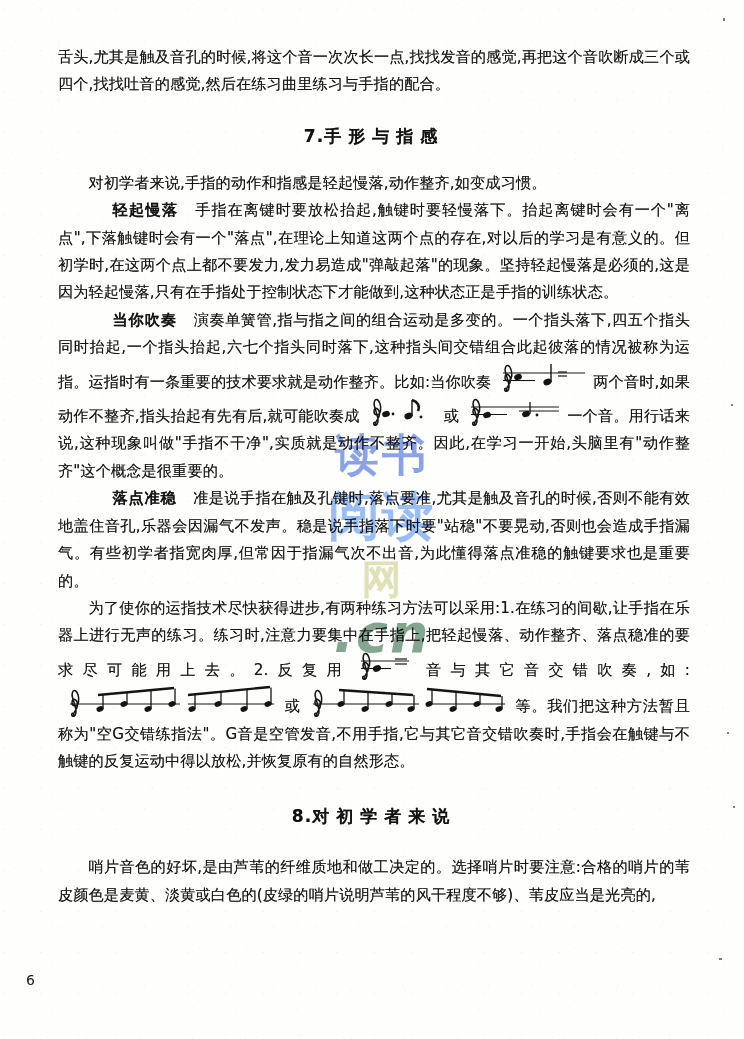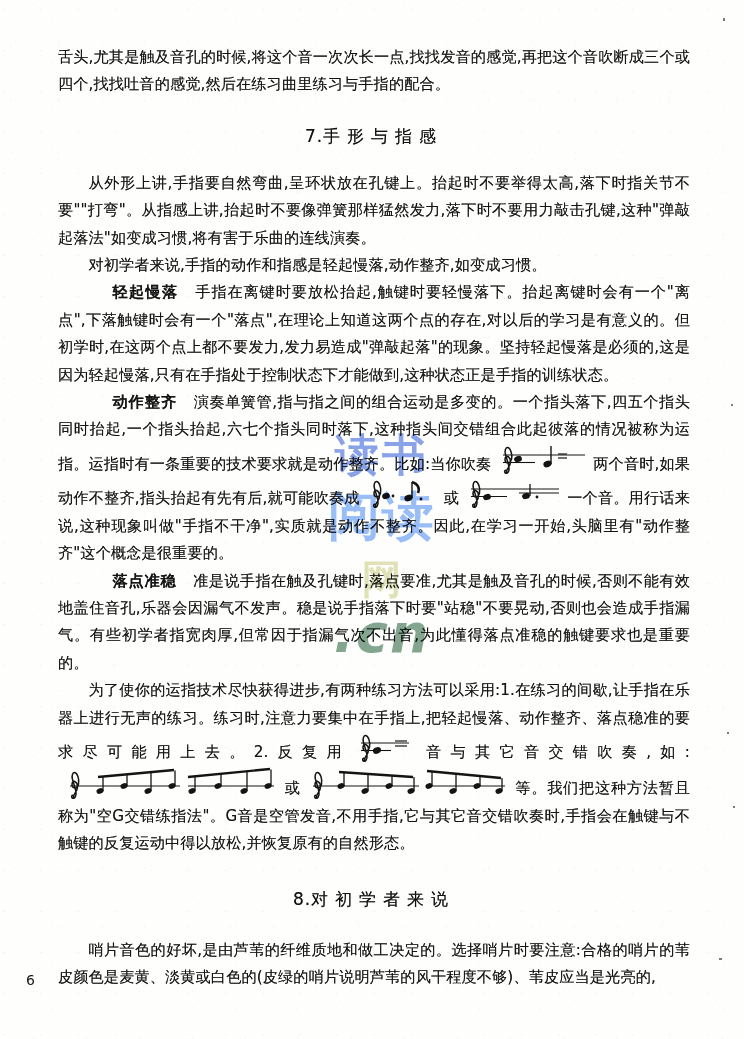--- a/index.html
+++ b/index.html
@@ -64,21 +64,21 @@
   .term {
     font-weight: bold;
     letter-spacing: 0.6px;
     margin-right: 1.1em;
     margin-left: 24px;
   }
 
   .heading {
     text-align: center;
     font-size: 17px;
-    font-weight: normal;
+    font-weight: bold;
     color: #111;
     letter-spacing: 7px;
     margin: 0;
     text-shadow: 0 0 .5px rgba(0,0,0,.55);
   }
   .heading .num { letter-spacing: 1px; }
 
   .sp-top   { height: 26px; }
   .sp-mid   { height: 22px; }
   .sp-sect  { height: 30px; }
@@ -180,27 +180,26 @@
   <div class="content">
 
     <p class="para cont">舌头,尤其是触及音孔的时候,将这个音一次次长一点,找找发音的感觉,再把这个音吹断成三个或四个,找找吐音的感觉,然后在练习曲里练习与手指的配合。</p>
 
     <div class="sp-top"></div>
 
     <h2 class="heading"><span class="num">7.</span><span>手形与指感</span></h2>
 
     <div class="sp-mid"></div>
 
-    <p class="para indent">从外形上讲,手指要自然弯曲,呈环状放在孔键上。抬起时不要举得太高,落下时指关节不要""打弯"。从指感上讲,抬起时不要像弹簧那样猛然发力,落下时不要用力敲击孔键,这种"弹敲起落法"如变成习惯,将有害于乐曲的连线演奏。</p>
 
     <p class="para indent">对初学者来说,手指的动作和指感是轻起慢落,动作整齐,如变成习惯。</p>
 
     <p class="para indent"><span class="term">轻起慢落</span><span>手指在离键时要放松抬起,触键时要轻慢落下。抬起离键时会有一个"离点",下落触键时会有一个"落点",在理论上知道这两个点的存在,对以后的学习是有意义的。但初学时,在这两个点上都不要发力,发力易造成"弹敲起落"的现象。坚持轻起慢落是必须的,这是因为轻起慢落,只有在手指处于控制状态下才能做到,这种状态正是手指的训练状态。</span></p>
 
-    <p class="para indent"><span class="term">动作整齐</span><span>演奏单簧管,指与指之间的组合运动是多变的。一个指头落下,四五个指头同时抬起,一个指头抬起,六七个指头同时落下,这种指头间交错组合此起彼落的情况被称为运指。运指时有一条重要的技术要求就是动作整齐。比如:当你吹奏</span><span class="music">
+    <p class="para indent"><span class="term">当你吹奏</span><span>演奏单簧管,指与指之间的组合运动是多变的。一个指头落下,四五个指头同时抬起,一个指头抬起,六七个指头同时落下,这种指头间交错组合此起彼落的情况被称为运指。运指时有一条重要的技术要求就是动作整齐。比如:当你吹奏</span><span class="music">
         <svg width="94" height="34" viewBox="0 0 94 34">
           <g stroke="#141414" stroke-width="1.1">
             <line x1="8" y1="13" x2="90" y2="13"></line>
             <line x1="8" y1="20.5" x2="40" y2="20.5"></line>
           </g>
 
           <g fill="none" stroke="#141414" stroke-width="1.5" stroke-linecap="round">
             <path d="M11.5 30 C11.5 26 15.5 24.5 15.5 20 C15.5 14 10 12 10 17.5
                      C10 21.5 15 23 16.5 17 C17.6 12.6 15.2 5.5 12.6 5.5
                      C10.6 5.5 9.6 8.5 10.4 12 C11.2 15.6 13.6 21 14 25.8

